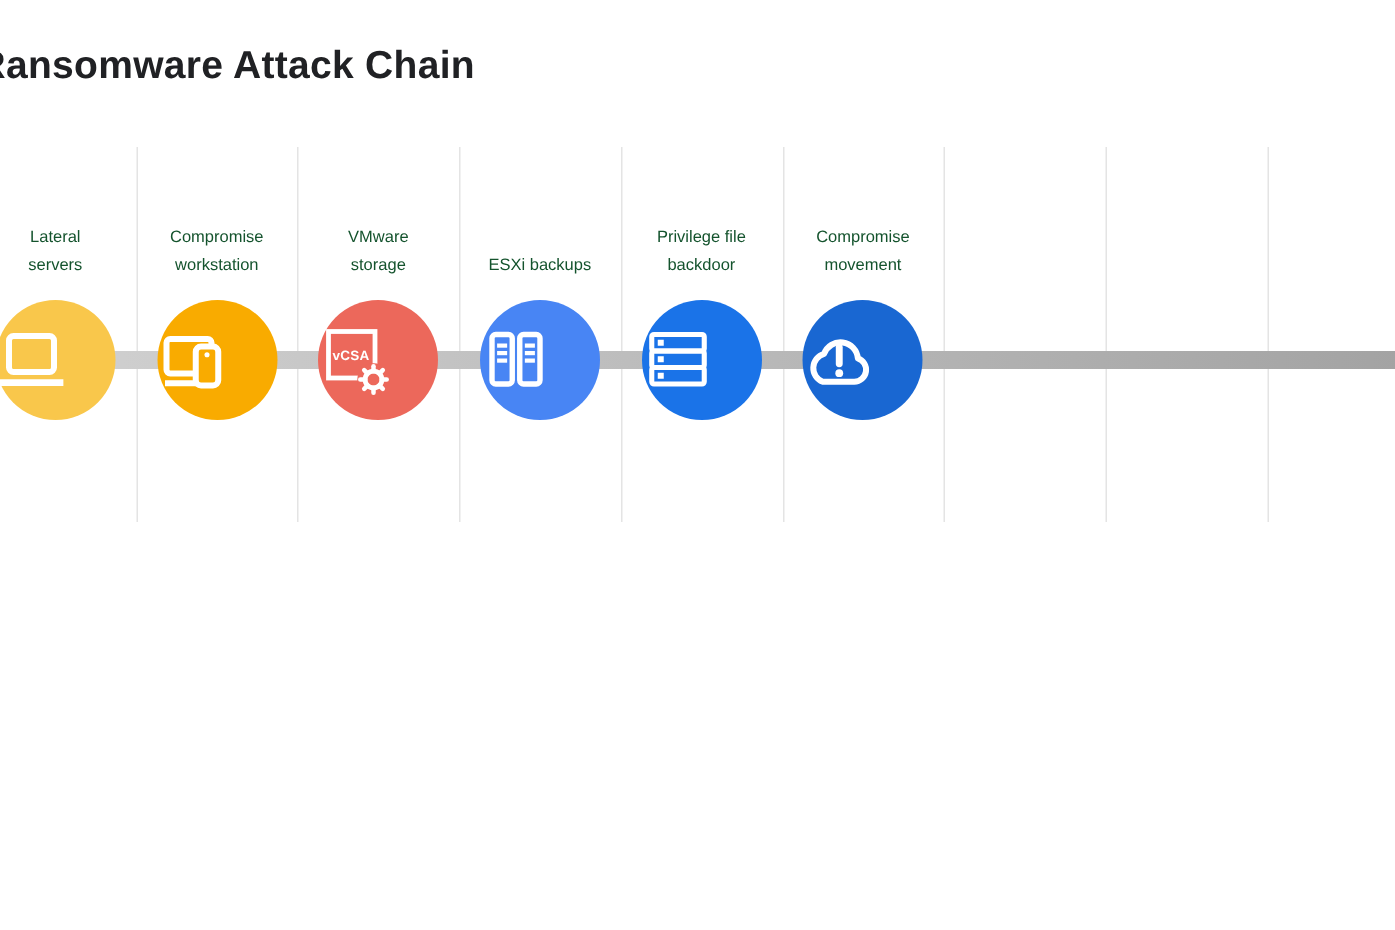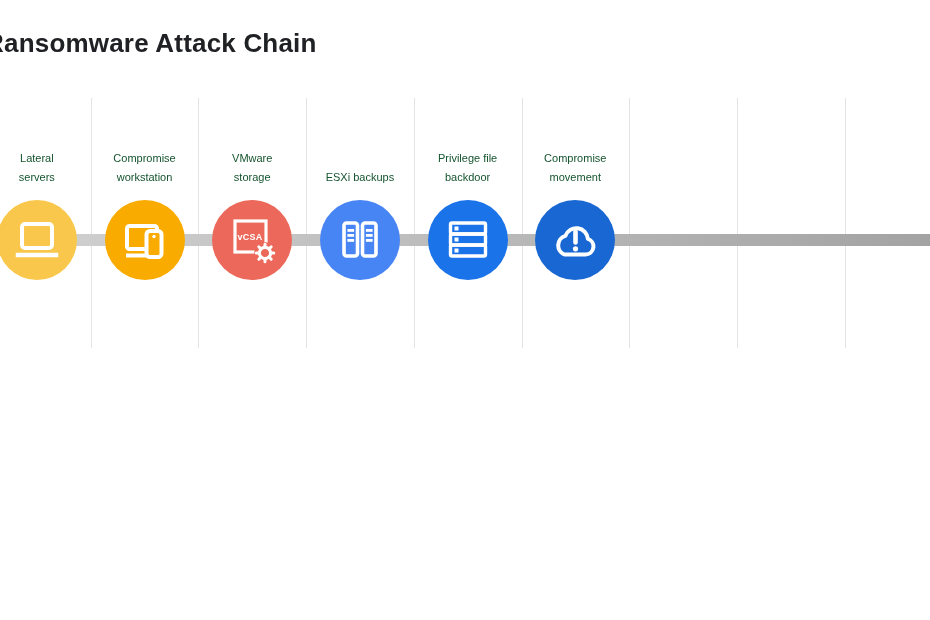--- a/index.html
+++ b/index.html
@@ -24,21 +24,21 @@
     position:relative;z-index:2;flex:0 0 107.7px;width:107.7px;
     display:flex;flex-direction:column;align-items:center;
   }
   .step-label{
     height:100px;box-sizing:border-box;padding-bottom:13px;
     display:flex;flex-direction:column;justify-content:flex-end;align-items:center;
     font-size:11px;line-height:19px;color:#14532d;text-align:center;white-space:nowrap;
   }
   .step-circle{
     width:80px;height:80px;border-radius:50%;
-    display:flex;align-items:center;justify-content:center;
+    display:flex;align-items:center;
   }
   .step-circle svg{display:block;}
   .step-circle text{
     font-family:"Liberation Sans",sans-serif;font-weight:700;letter-spacing:0.2px;
   }
 </style>
 </head>
 <body>
 
 <div class="stage">

